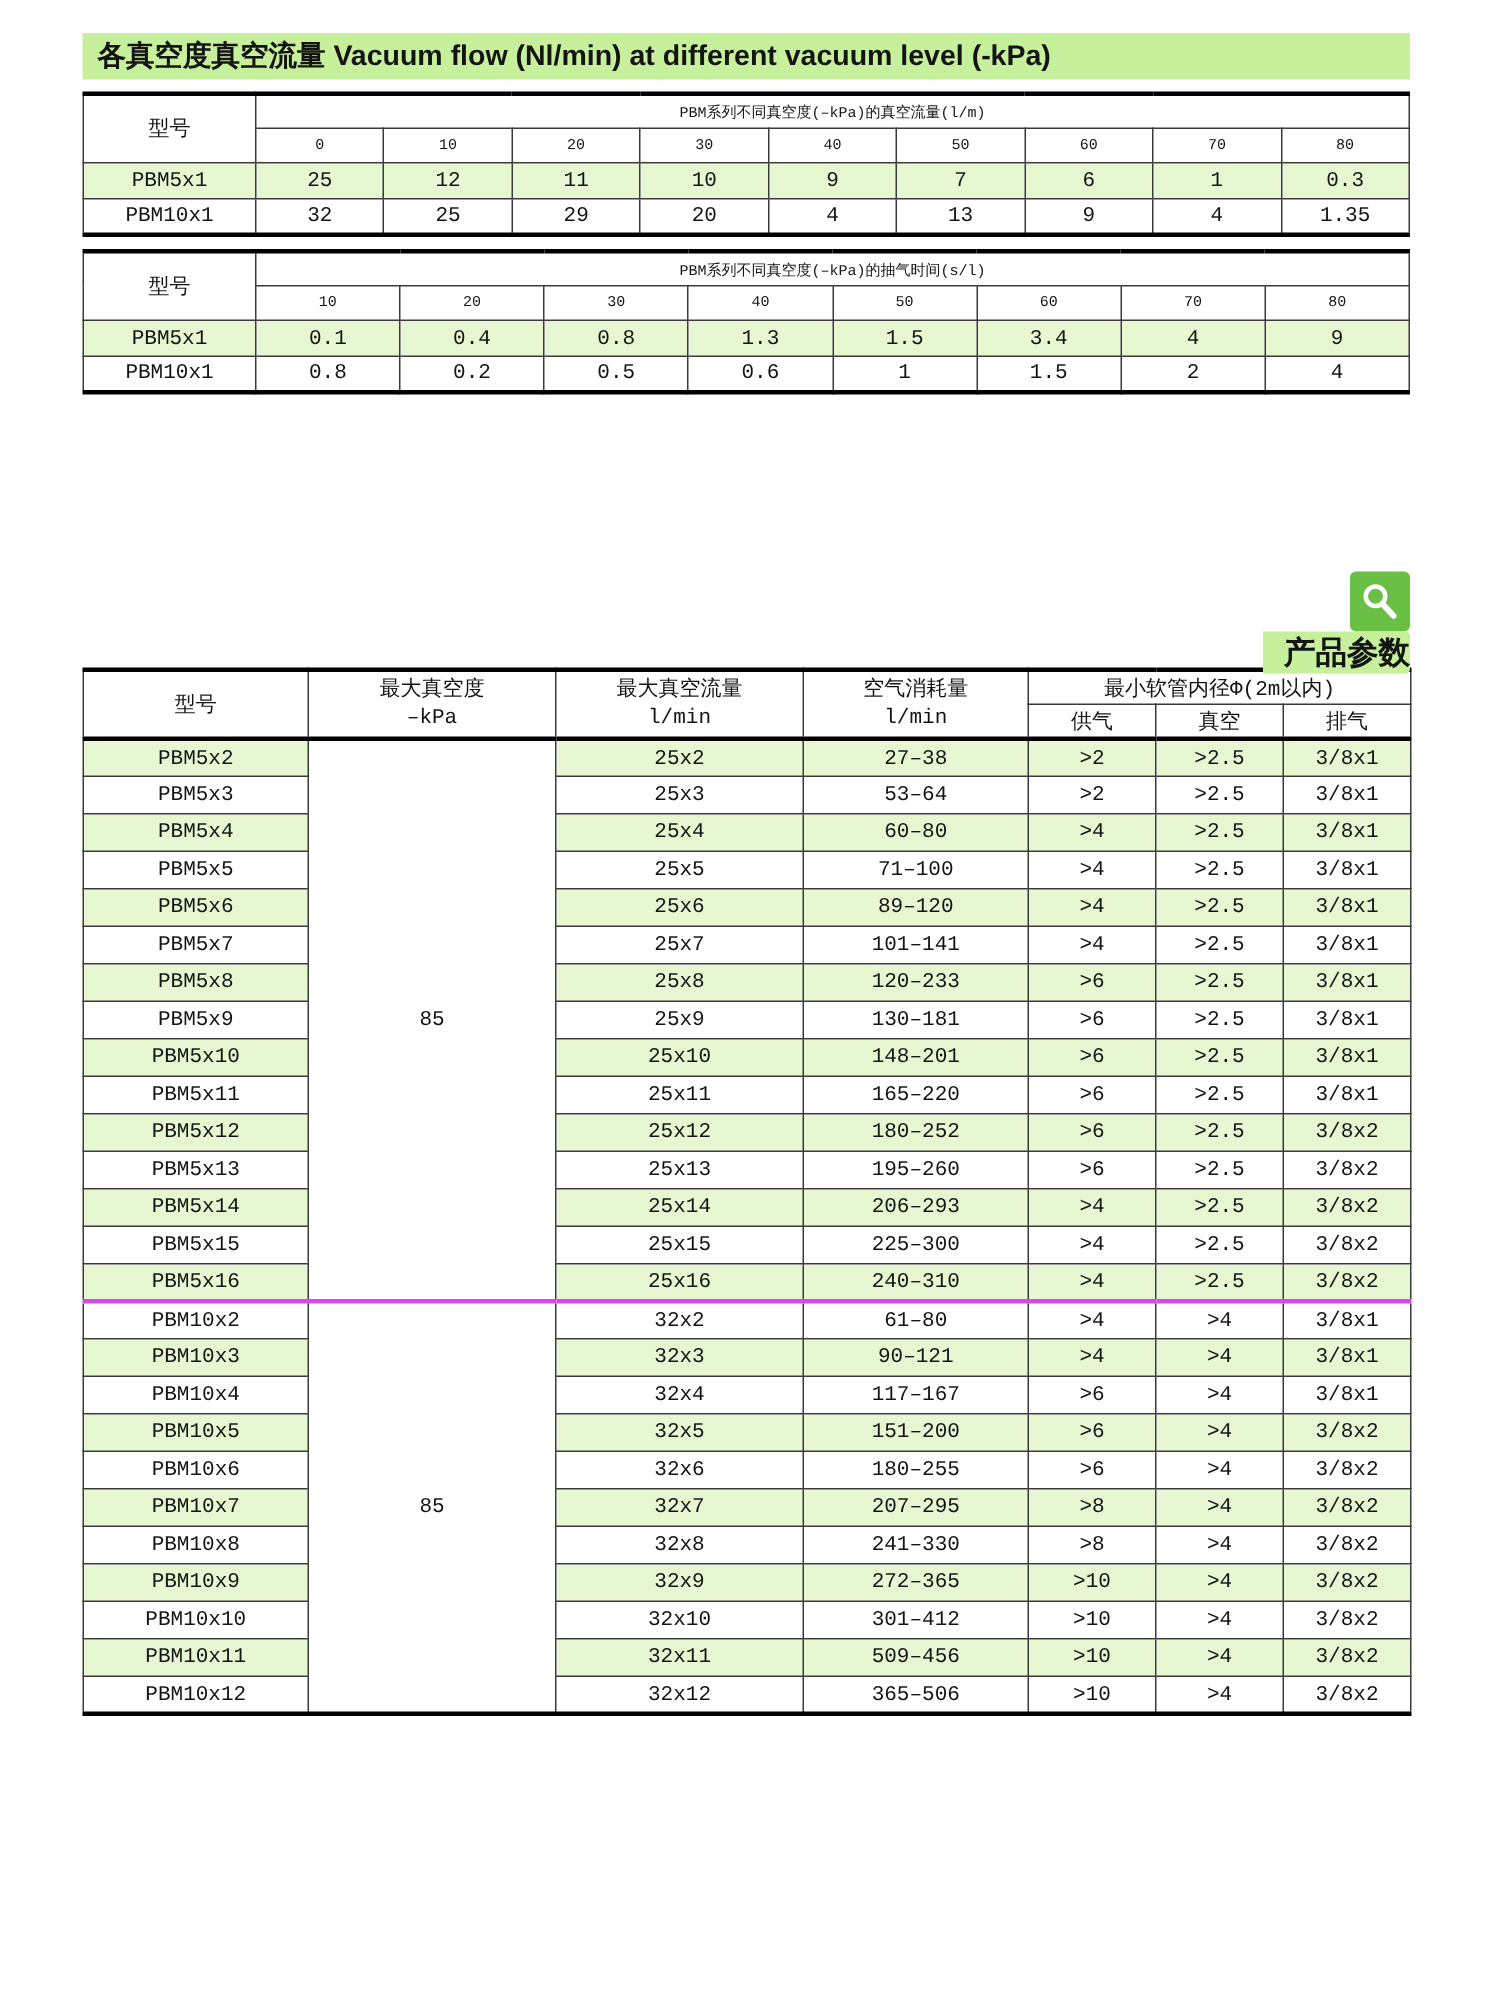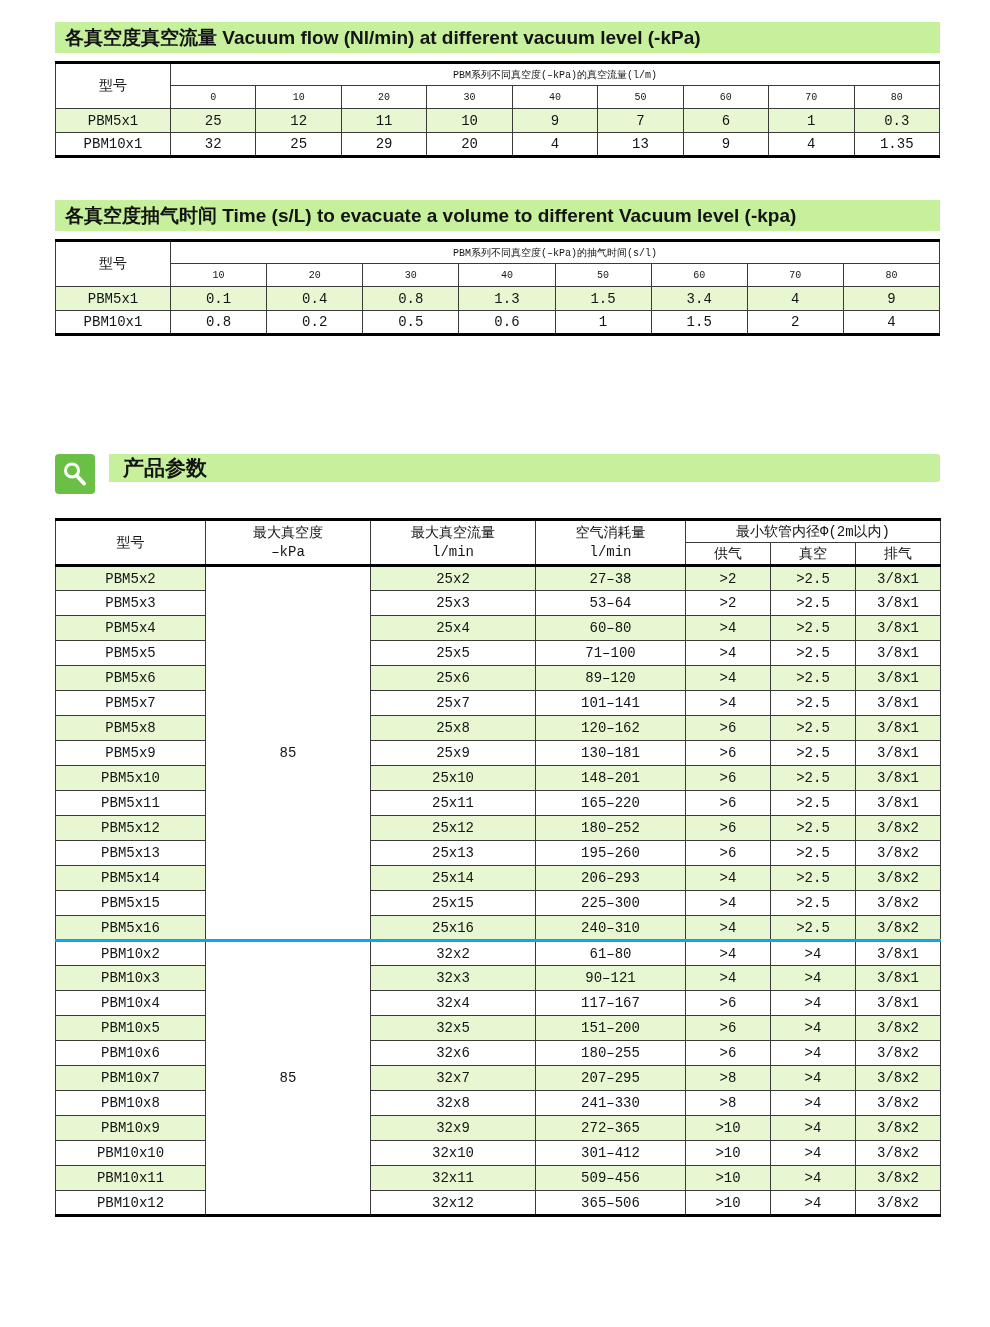--- a/index.html
+++ b/index.html
@@ -34,23 +34,23 @@
   .small .model-h { font-size: 14px; }
 
   tr.shade td { background: #e6f7d2; }
   td.maxvac { background: #ffffff !important; font-size: 15px; }
 
   .params { margin-top: 24px; }
   .params thead th { height: 23px; font-size: 14px; }
   .params thead th div { line-height: 19px; }
   .params td { height: 25px; font-size: 14px; }
   .params .hb { border-bottom: 3px solid #000; }
-  .params tr.group-start td { border-top: 3px solid #0ea5e9; }
-
-  .section-head { margin-top: 118px; display: flex; align-items: flex-start; height: 40px; }
+  .params tr.group-start td { border-top: 3px solid #d946ef; }
+
+  .section-head { margin-top: 118px; display: flex; align-items: flex-end; height: 40px; flex-direction: column; }
   .icon-box {
     width: 40px; height: 40px; flex: 0 0 40px;
     background: #6abf45; border-radius: 4px;
     display: flex; align-items: center; justify-content: center;
   }
   .vline { width: 4px; background: #6abf45; margin: 0 5px; }
   .head-bar {
     flex: 1; background: #c7f09d;
     display: flex; align-items: center;
     padding-left: 14px;
@@ -110,23 +110,20 @@
           <td>20</td>
           <td>4</td>
           <td>13</td>
           <td>9</td>
           <td>4</td>
           <td>1.35</td>
         </tr>
       </tbody>
   </table>
 
-  <div class="bar bar2">
-    <span>各真空度抽气时间 Time (s/L) to evacuate a volume to different Vacuum level (-kpa)</span>
-  </div>
 
   <table class="dtable small" id="time-table">
     <colgroup>
         <col style="width:115px">
         <col span="8">
       </colgroup>
     <thead>
       <tr>
         <th rowspan="2" class="model-h">型号</th>
         <th colspan="8">PBM系列不同真空度(–kPa)的抽气时间(s/l)</th>
@@ -262,21 +259,21 @@
           <td>PBM5x7</td>
           <td>25x7</td>
           <td>101–141</td>
           <td>&gt;4</td>
           <td>&gt;2.5</td>
           <td>3/8x1</td>
         </tr>
         <tr class="shade">
           <td>PBM5x8</td>
           <td>25x8</td>
-          <td>120–162</td>
+          <td>120–233</td>
           <td>&gt;6</td>
           <td>&gt;2.5</td>
           <td>3/8x1</td>
         </tr>
         <tr>
           <td>PBM5x9</td>
           <td>25x9</td>
           <td>130–181</td>
           <td>&gt;6</td>
           <td>&gt;2.5</td>

